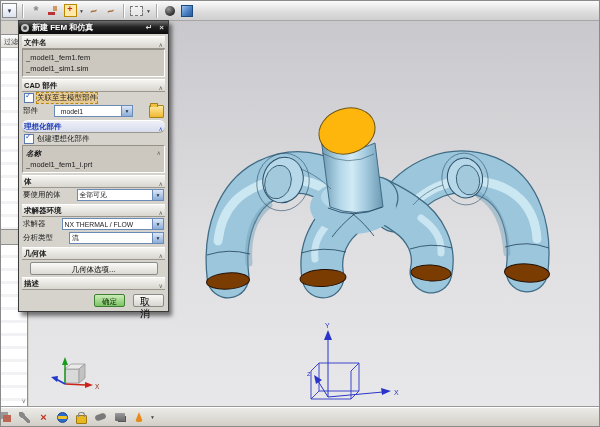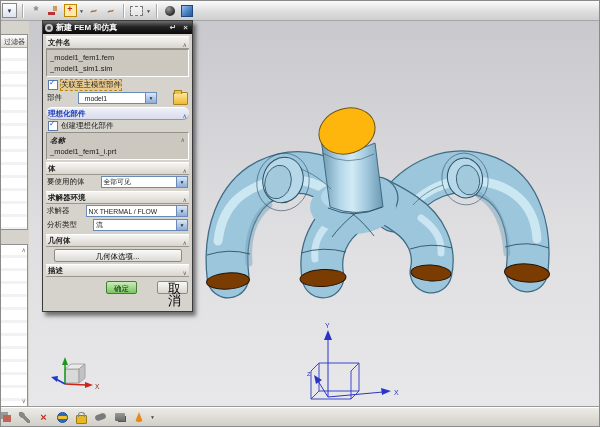--- a/index.html
+++ b/index.html
@@ -45,21 +45,21 @@
       linear-gradient(45deg,transparent 40%,#888 40% 60%,transparent 60%);}
   .ico-redx{color:#c33020;font-weight:bold;font-size:11px;}
   .ico-globe{width:11px;height:11px;border-radius:50%;background:linear-gradient(#2a6ac8 35%,#f2c22a 35% 62%,#2a6ac8 62%);border:1px solid #1a4a90;box-sizing:border-box;}
   .ico-lock{width:9px;height:7px;background:#e8b820;border:1px solid #a07a10;border-radius:1px;position:relative;margin-top:4px;}
   .ico-lock:before{content:"";position:absolute;left:1px;top:-4px;width:5px;height:4px;border:1.5px solid #888;border-bottom:none;border-radius:3px 3px 0 0;}
   .ico-phone{width:11px;height:6px;background:#7a7a7a;border-radius:3px;transform:rotate(-18deg);}
   .ico-plug{width:10px;height:8px;background:linear-gradient(#9a9a9a,#6a6a6a);border-radius:1px;box-shadow:2px 2px 0 -1px #555;}
   .ico-flame{width:0;height:0;border-left:4px solid transparent;border-right:4px solid transparent;border-bottom:10px solid #e88a1a;border-radius:40%;}
 
   
-  #dlg{position:absolute;left:41px;top:19px;width:151px;height:292px;background:#d6d3cc;border:1px solid #3a3a3a;box-shadow:3px 4px 4px rgba(0,0,0,.5);box-sizing:border-box;z-index:10;font-size:7.5px;color:#1a1a1a;}
+  #dlg{position:absolute;left:17px;top:19px;width:151px;height:292px;background:#d6d3cc;border:1px solid #3a3a3a;box-shadow:3px 4px 4px rgba(0,0,0,.5);box-sizing:border-box;z-index:10;font-size:7.5px;color:#1a1a1a;}
   #dlg-title{height:13px;background:linear-gradient(#6e6e6e,#232323 45%,#0a0a0a);color:#fff;display:flex;align-items:center;gap:3px;padding:0 2px;font-size:8px;font-weight:bold;}
   .gear{width:8px;height:8px;border-radius:50%;border:2px solid #c8c8c8;background:#444;box-sizing:border-box;flex:none;}
   #dlg-title .sp{flex:1;}
   .tbtn{color:#ddd;font-size:8px;line-height:8px;padding:0 2px;cursor:default;}
   #dlg-body{padding:2px 3px;}
   .grp{margin-bottom:2px;}
   .ghead{height:11px;background:linear-gradient(#f6f5f2,#d9d6cf);border-top:1px solid #fff;border-bottom:1px solid #9a978f;display:flex;align-items:flex-end;padding:0 2px;font-weight:bold;font-size:7.5px;}
   .ghead .sp{flex:1;}
   .ghead .gv{font-size:6px;color:#666;font-weight:normal;}
   .ghead.blue{color:#1a3ab8;background:linear-gradient(#eef0f8,#d8dcEC);border-radius:6px;}
@@ -72,23 +72,23 @@
   .cblab{white-space:nowrap;overflow:hidden;}
   .cblab.focus{background:rgba(255,190,70,.45);outline:1px dashed #b8860b;font-family:Liberation Serif, serif;}
   .lrow{display:flex;align-items:center;gap:16px;height:14px;padding:0 1px;}
   .lrow .lab{flex:none;}
   .combo{flex:1;height:12px;background:#fff;border:1px solid #6a8ab8;display:flex;align-items:center;box-sizing:border-box;min-width:0;}
   .combo .val{flex:1;padding-left:2px;font-size:6.8px;white-space:nowrap;overflow:hidden;}
   .combo .drop{width:10px;height:100%;background:linear-gradient(#dce8f8,#8cacd8);border-left:1px solid #6a8ab8;color:#234;font-size:5px;display:flex;align-items:center;justify-content:center;}
   .folder{width:13px;height:11px;background:linear-gradient(#ffe8a0,#f0b830);border:1px solid #a8821a;border-radius:1px;position:relative;flex:none;}
   .folder:before{content:"";position:absolute;left:0;top:-3px;width:6px;height:3px;background:#f0c040;border:1px solid #a8821a;border-bottom:none;border-radius:1px 1px 0 0;}
   .gbtn{display:block;margin:2px auto;width:128px;height:13px;background:linear-gradient(#fafaf8,#dcdad4);border:1px solid #8a8a88;border-radius:2px;font-size:7.5px;text-align:center;line-height:12px;}
-  #dlg-foot{display:flex;justify-content:flex-end;gap:20px;padding:2px 1px 0 0;}
+  #dlg-foot{display:flex;justify-content:flex-end;gap:8px;padding:2px 1px 0 0;}
   .okbtn{width:31px;height:13px;background:linear-gradient(#ccecb8,#7cc465);border:1px solid #3f7f34;border-radius:2px;font-size:7.5px;text-align:center;line-height:12px;color:#0c2c08;}
-  .cancelbtn{width:31px;height:13px;background:linear-gradient(#f8f8f6,#d8d6d0);border:1px solid #8a8a88;border-radius:2px;font-size:13px;text-align:right;line-height:12px;}
+  .cancelbtn{width:31px;height:13px;background:linear-gradient(#f8f8f6,#d8d6d0);border:1px solid #8a8a88;border-radius:2px;font-size:10px;text-align:left;line-height:12px;}
 </style>
 </head>
 <body>
 
 <div id="win">
 
   <div id="toolbar">
     <div class="tb-combo">
         <span>▼</span>
       </div>
@@ -243,20 +243,25 @@
             <span class="sp"></span>
           <span class="gv">∧</span>
         </div>
         <div class="recess">
           <div class="frow">_model1_fem1.fem</div>
           <div class="frow">_model1_sim1.sim</div>
         </div>
       </div>
 
       <div class="grp">
+        <div class="ghead">
+          <span>CAD 部件</span>
+            <span class="sp"></span>
+          <span class="gv">∧</span>
+        </div>
         <div class="cbrow">
           <span class="cb">
               <span>✓</span>
             </span>
           <span class="cblab focus">关联至主模型部件</span>
         </div>
         <div class="lrow">
           <span class="lab">部件</span>
           <span class="combo">
             <span class="val">_model1</span>

